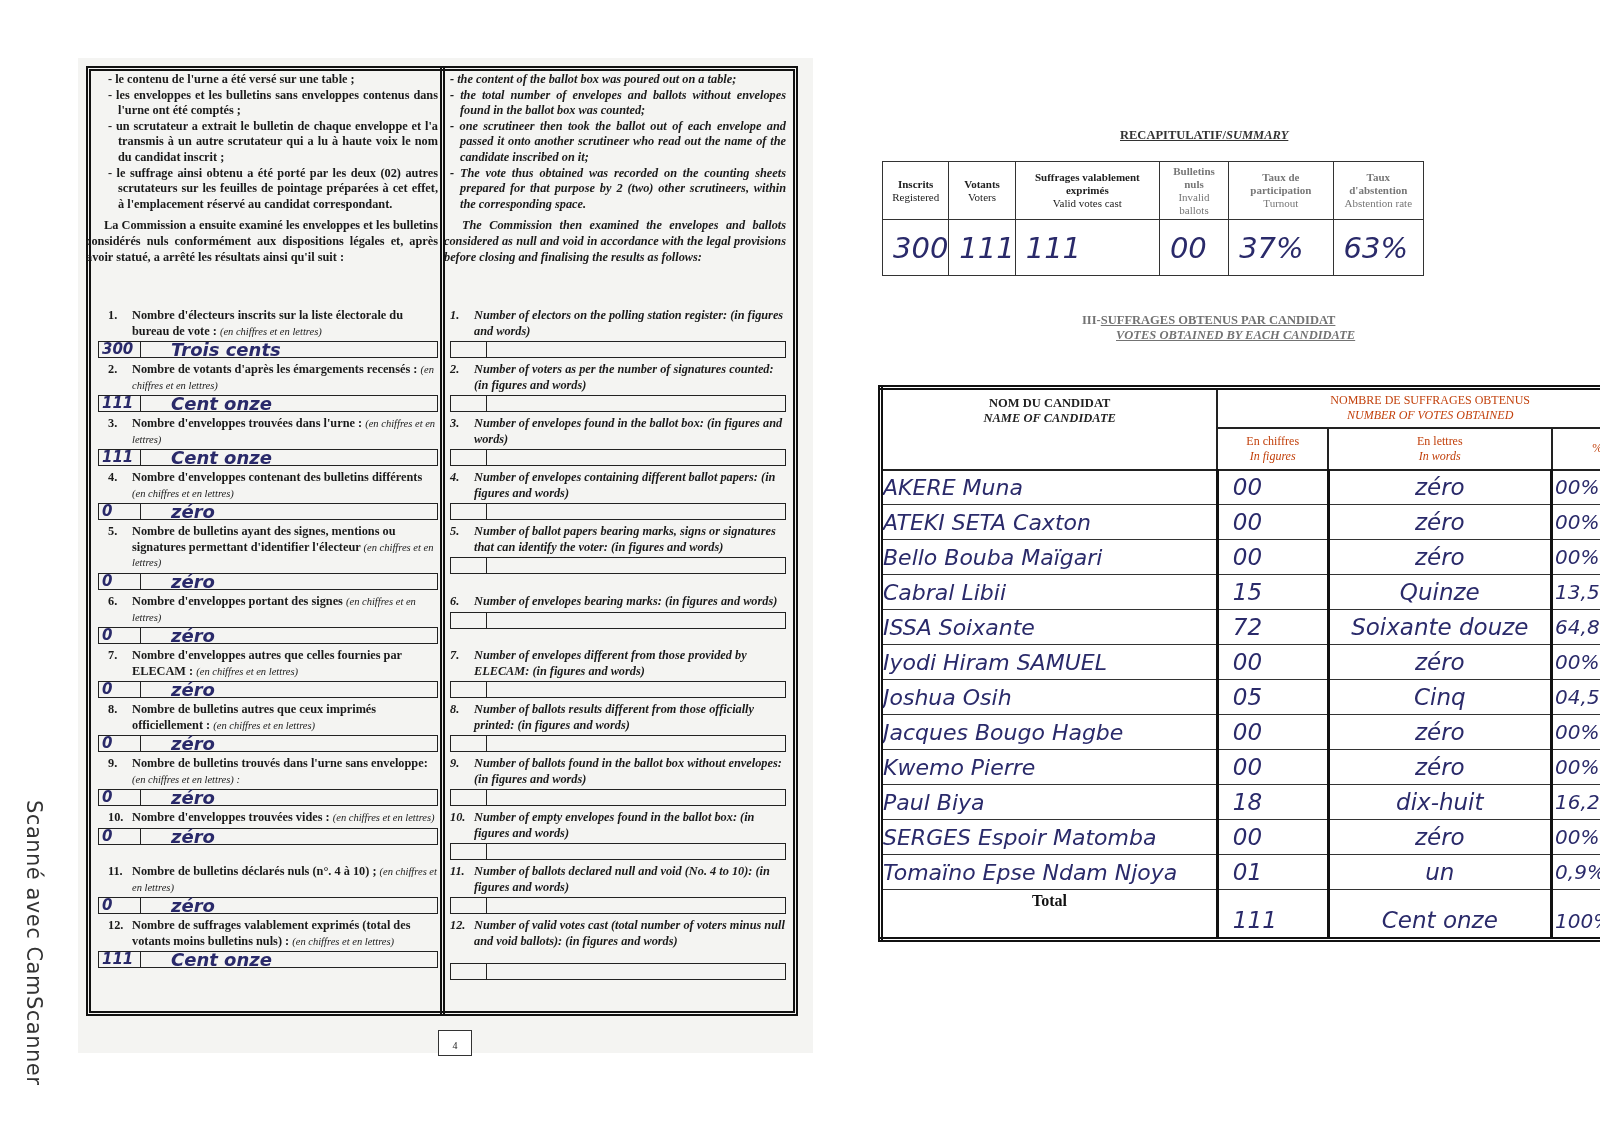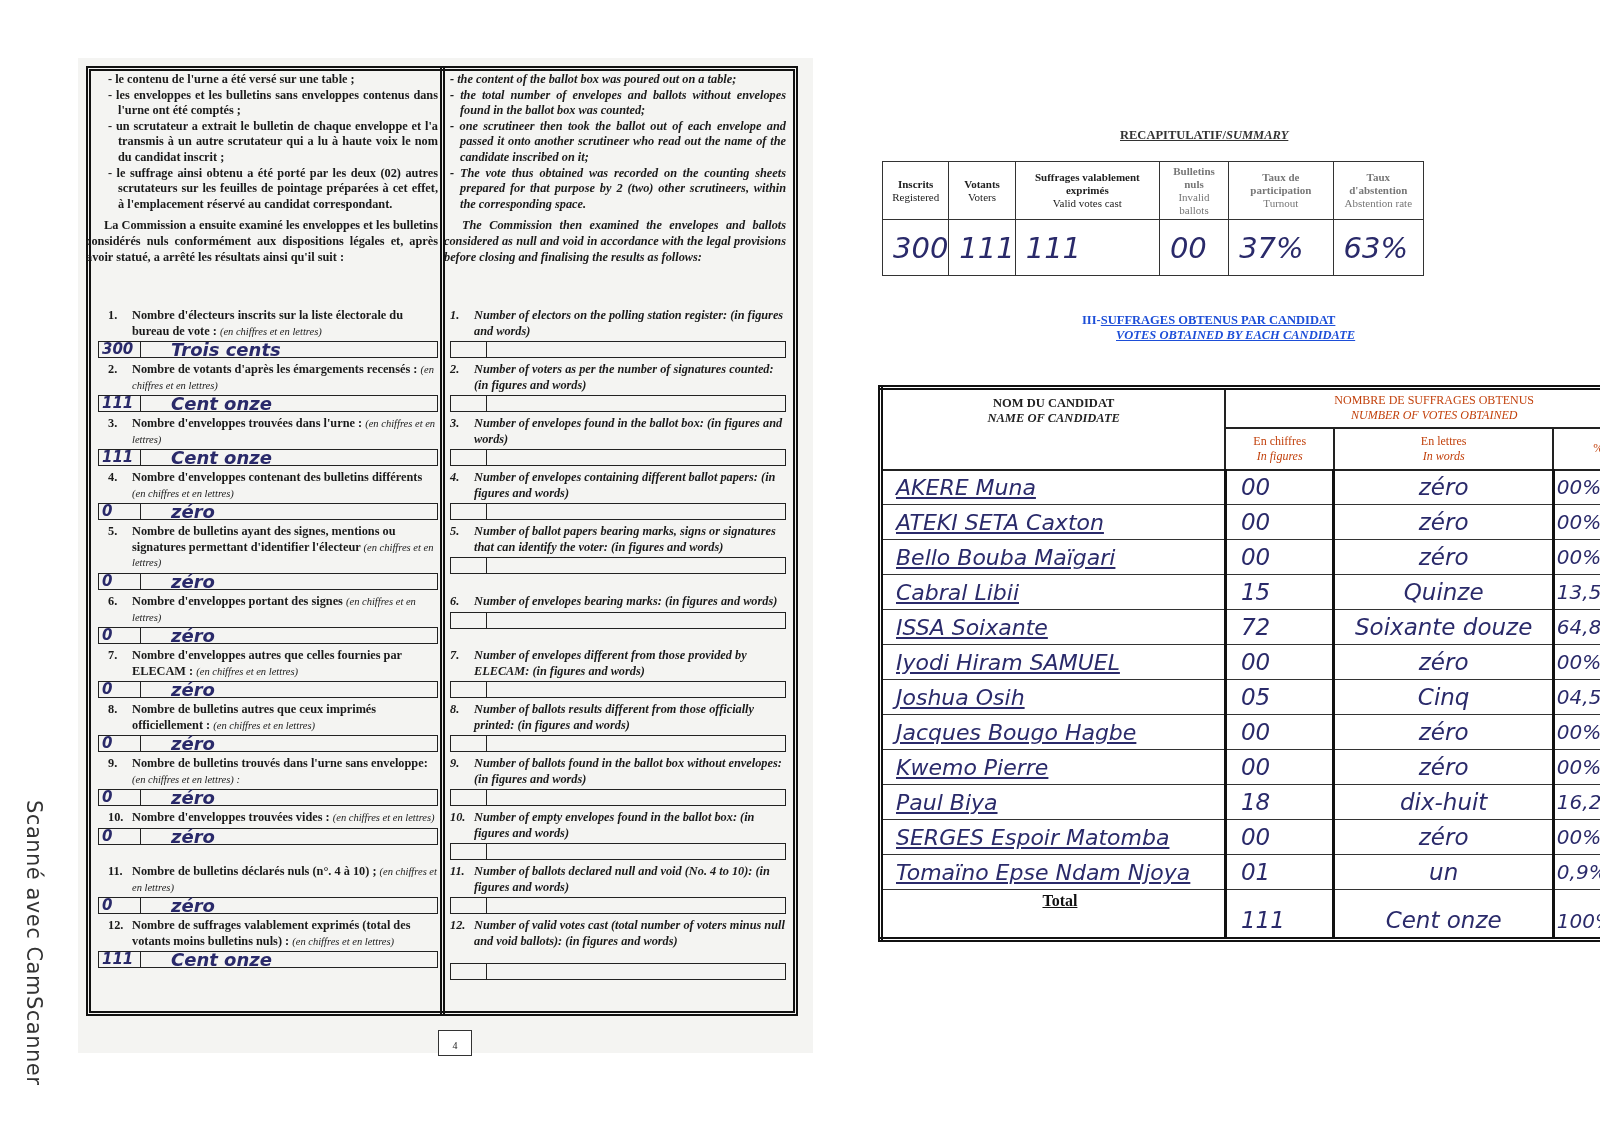--- a/index.html
+++ b/index.html
@@ -66,36 +66,36 @@
   table.summary {
     position: absolute; left: 62px; top: 103px; width: 542px; border-collapse: collapse;
   }
   table.summary th, table.summary td { border: 1.5px solid #333; text-align: center; }
   table.summary th { height: 58px; font-size: 11px; line-height: 13px; font-weight: bold; color: #222; padding: 0 4px; }
   table.summary th .en { font-weight: normal; display: block; }
   table.summary th.faint { color: #777; }
   table.summary td { height: 56px; font-size: 29px; text-align: left; padding-left: 10px; }
 
   .section-title {
-    position: absolute; left: 262px; top: 255px; font-size: 12.5px; font-weight: bold; color: #1d4ed8;
+    position: absolute; left: 262px; top: 255px; font-size: 12.5px; font-weight: bold; color: #737373;
   }
   .section-title .u { text-decoration: underline; }
   .section-title .en { display: block; margin-left: 34px; font-style: italic; text-decoration: underline; }
 
   table.votes {
     position: absolute; left: 58px; top: 327px; width: 769px; border-collapse: collapse;
     border: 4px double #111; border-width: 5px;
   }
   table.votes th { border: 2px solid #222; font-size: 12.5px; font-weight: bold; line-height: 15px; color: #222; }
   table.votes th .en { font-style: italic; display: block; }
   table.votes th.faint { color: #c2410c; font-weight: normal; font-size: 12px; }
   table.votes td {
     height: 35px; border-bottom: 1.5px solid #333; font-size: 23px; white-space: nowrap; overflow: hidden;
   }
-  table.votes td.name { padding-left: 13px; border-right: 3px solid #111; width: 283px; font-size: 22px; text-decoration: underline; }
+  table.votes td.name { padding-left: 0; border-right: 3px solid #111; width: 283px; font-size: 22px; }
   table.votes td.fig { width: 98px; text-align: left; padding-left: 14px; border-right: 3px solid #111; }
   table.votes td.words { width: 198px; text-align: center; border-right: 3px solid #111; }
   table.votes td.pct { width: 73px; padding-left: 2px; font-size: 20px; }
   tr.total-row td { height: 50px; border-bottom: none; vertical-align: bottom; padding-bottom: 4px; }
   tr.total-row td.name { text-align: center; font-family: "Liberation Serif", serif; font-style: normal; font-weight: bold; color: #111; font-size: 16px; vertical-align: top; padding-top: 2px; }
 </style>
 </head>
 <body>
 
 <div class="watermark">Scanné avec CamScanner</div>

